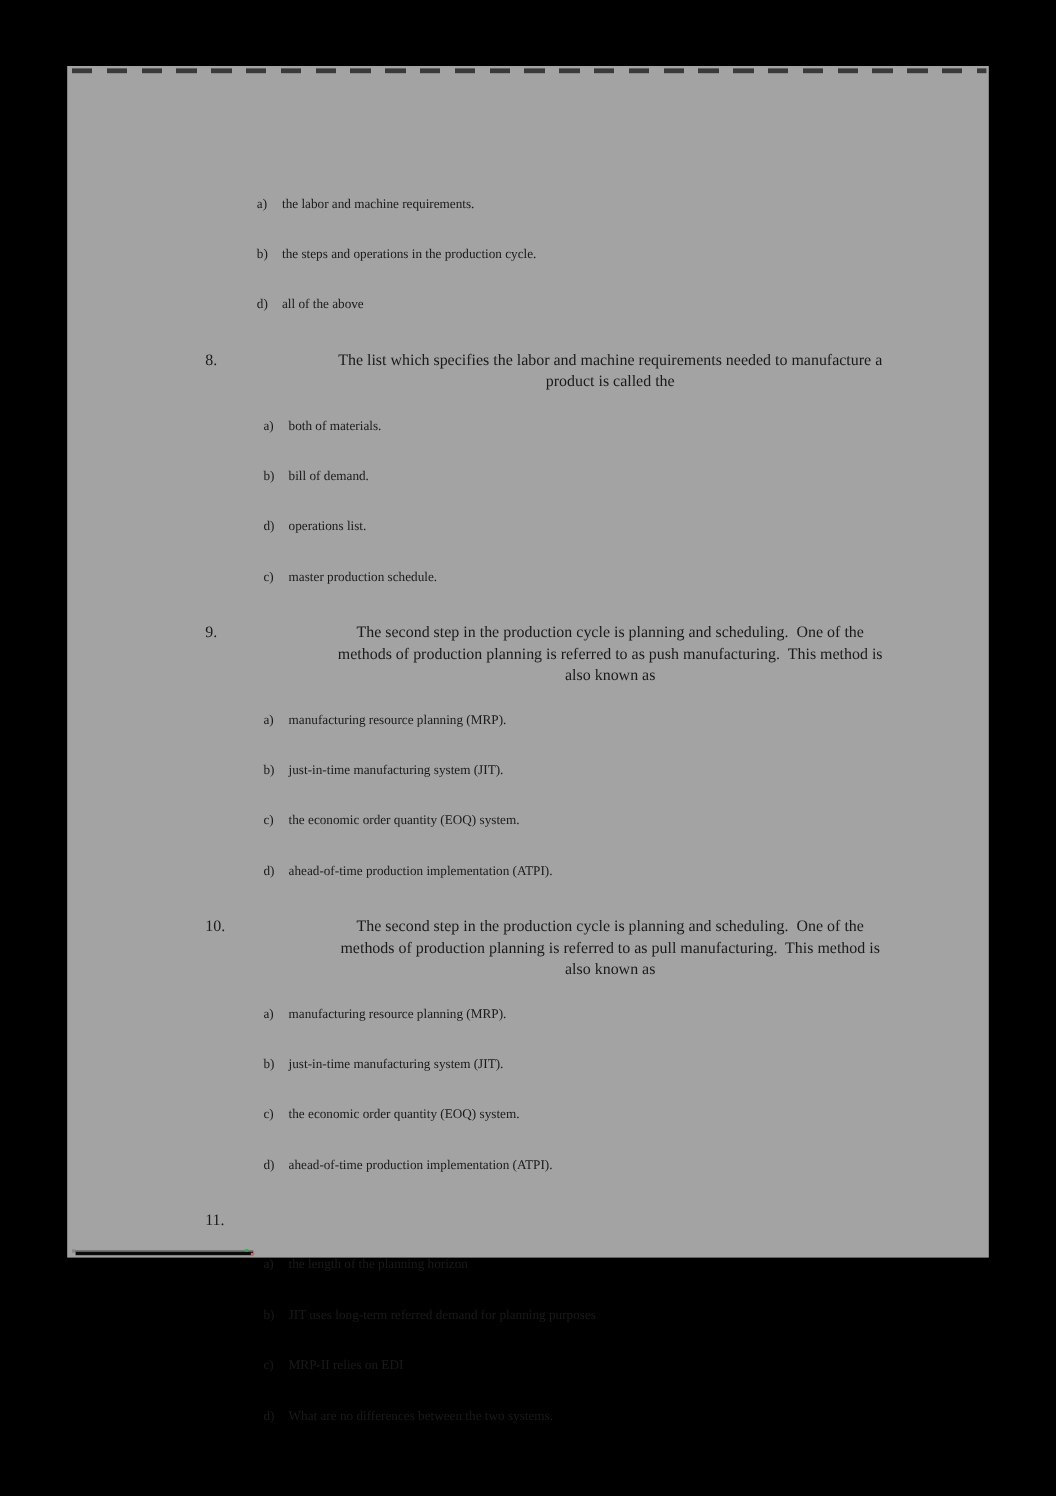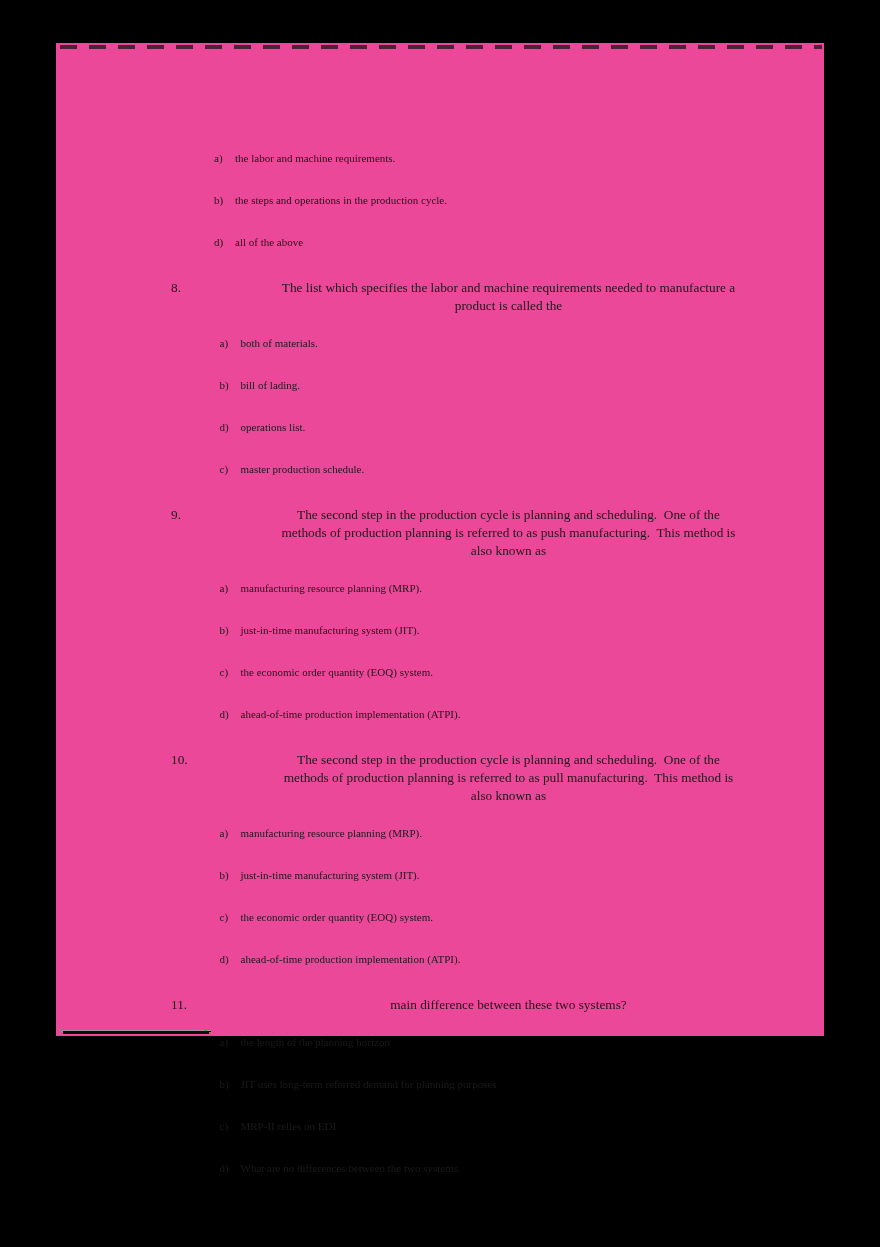--- a/index.html
+++ b/index.html
@@ -5,23 +5,23 @@
   html, body { margin: 0; padding: 0; }
   body {
     width: 880px; height: 1247px;
     background: #000000;
     font-family: "Liberation Serif", "DejaVu Serif", serif;
     position: relative;
     overflow: hidden;
   }
   .paper {
     position: absolute;
-    left: 56px; top: 43px;
+    left: 56px; top: 55px;
     width: 768px; height: 993px;
-    background: #ec4899;
+    background: #a3a3a3;
     color: #1a1a1a;
   }
   .top-edge-artifact {
     position: absolute;
     top: 2px; left: 4px; right: 2px; height: 4px;
     background: repeating-linear-gradient(90deg,
       rgba(18,18,18,0.72) 0px, rgba(18,18,18,0.72) 17px,
       rgba(255,255,255,0) 17px, rgba(255,255,255,0) 29px);
   }
   .content {
@@ -106,21 +106,21 @@
         <div class="qlines">
           <div class="qline">The list which specifies the labor and machine requirements needed to manufacture a</div>
           <div class="qline">product is called the</div>
         </div>
       </div>
       <div class="options">
         <div class="opt">
           <span class="olabel">a)</span><span class="otext">both of materials.</span>
         </div>
         <div class="opt">
-          <span class="olabel">b)</span><span class="otext">bill of lading.</span>
+          <span class="olabel">b)</span><span class="otext">bill of demand.</span>
         </div>
         <div class="opt">
           <span class="olabel">d)</span><span class="otext">operations list.</span>
         </div>
         <div class="opt">
           <span class="olabel">c)</span><span class="otext">master production schedule.</span>
         </div>
       </div>
     </div>
 
@@ -171,21 +171,20 @@
         <div class="opt">
           <span class="olabel">d)</span><span class="otext">ahead-of-time production implementation (ATPI).</span>
         </div>
       </div>
     </div>
 
     <div class="question">
       <div class="stem">
         <span class="qnum">11.</span>
         <div class="qlines">
-          <div class="qline">main difference between these two systems?</div>
         </div>
       </div>
       <div class="options">
         <div class="opt">
           <span class="olabel">a)</span><span class="otext">the length of the planning horizon</span>
         </div>
         <div class="opt">
           <span class="olabel">b)</span><span class="otext">JIT uses long-term referred demand for planning purposes</span>
         </div>
         <div class="opt">

